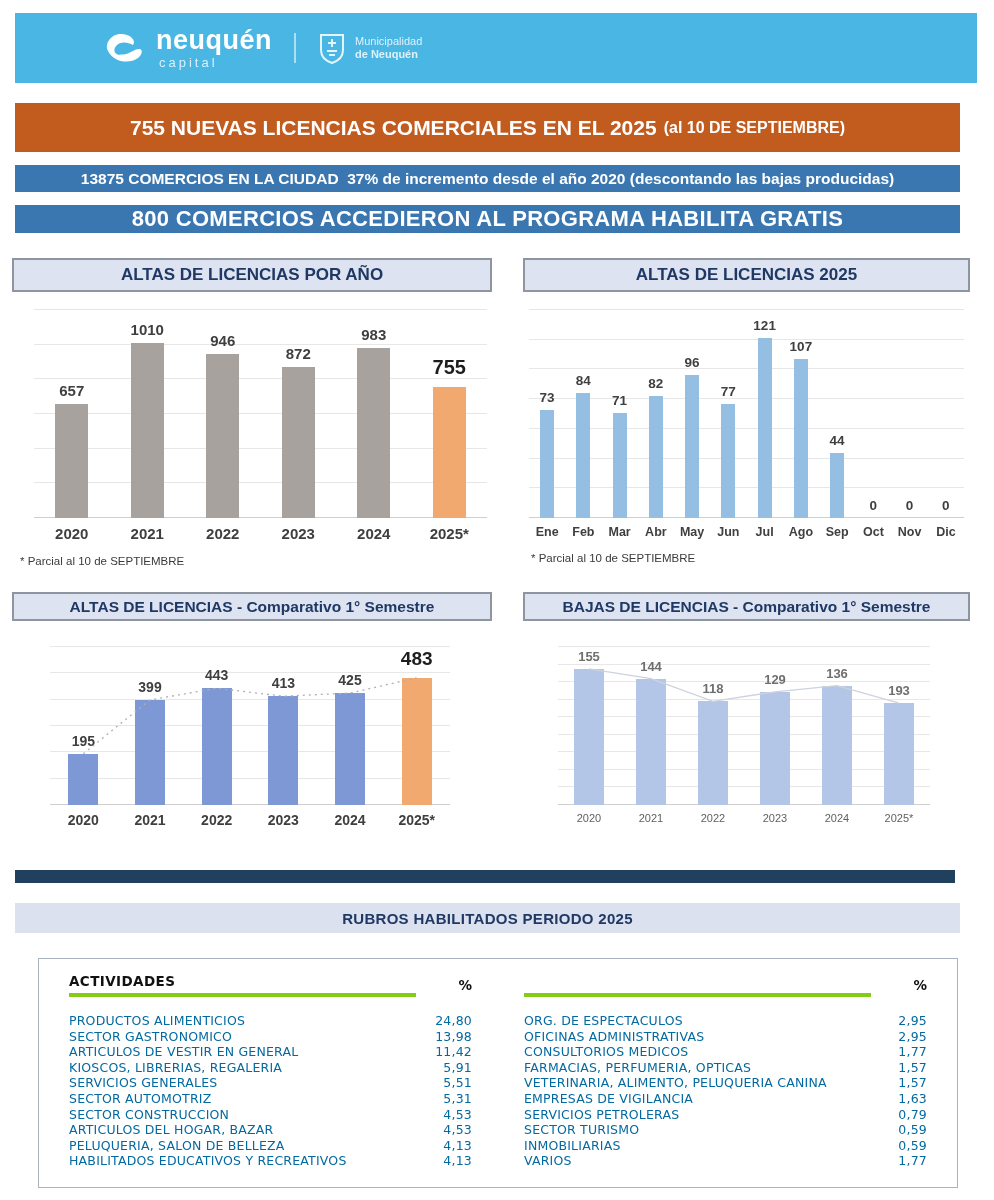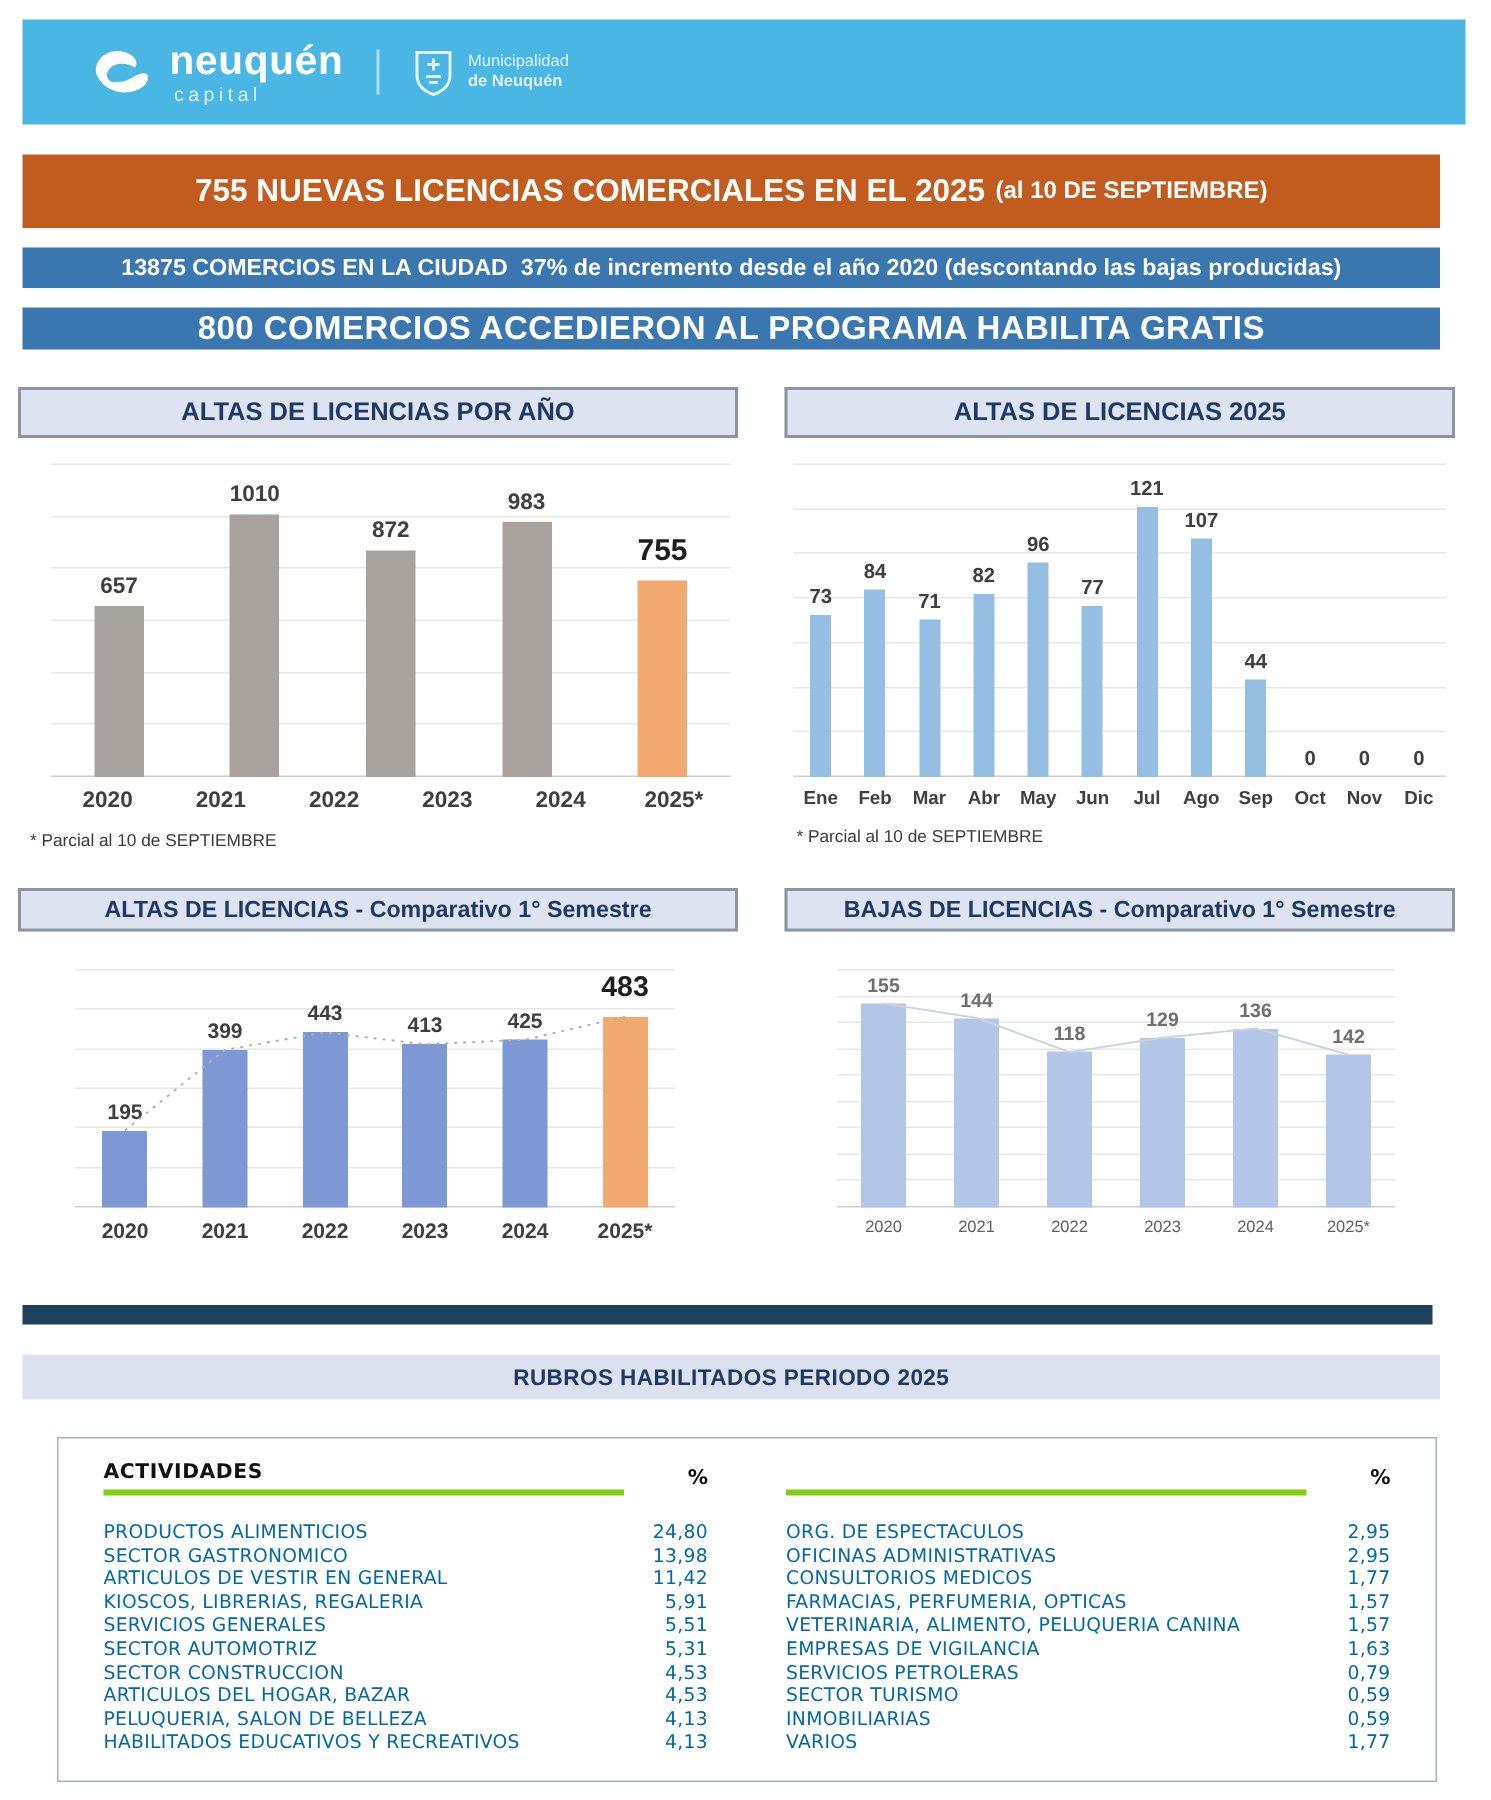--- a/index.html
+++ b/index.html
@@ -1,20 +1,20 @@
 <!DOCTYPE html>
 <html><head>
 <meta charset="utf-8">
 <style>
   html,body{margin:0;padding:0;background:#fff;}
   body{width:994px;height:1200px;overflow:hidden;font-family:"Liberation Sans",sans-serif;}
   .page{position:relative;width:994px;height:1200px;}
 
   
-  .topbar{margin:13px 17px 0 15px;height:70px;background:#49b6e4;display:flex;align-items:center;padding-left:44px;box-sizing:border-box;}
+  .topbar{margin:13px 17px 0 15px;height:70px;background:#49b6e4;display:flex;align-items:center;padding-left:87px;box-sizing:border-box;}
   .brand{display:flex;align-items:center;gap:10px;}
   .brand-words{line-height:1;}
   .brand-name{display:block;font-size:27px;font-weight:bold;color:#fff;letter-spacing:.5px;}
   .brand-sub{display:block;font-size:13px;color:rgba(255,255,255,.8);letter-spacing:3px;margin-top:2px;padding-left:3px;}
   .logo-divider{width:2px;height:30px;background:rgba(255,255,255,.55);margin:0 22px;}
   .muni{display:flex;align-items:center;gap:9px;}
   .muni-text{font-size:11px;color:rgba(255,255,255,.82);line-height:1.2;}
   .muni-text .l2{font-weight:bold;}
 
   
@@ -135,20 +135,25 @@
               <div class="bar" style="height: 54.75%; width: 33px; background: rgb(167, 162, 157);">
                 <div class="val">657</div>
               </div>
             </div>
             <div class="slot">
               <div class="bar" style="height: 84.1667%; width: 33px; background: rgb(167, 162, 157);">
                 <div class="val">1010</div>
               </div>
             </div>
             <div class="slot">
+              <div class="bar" style="height: 78.8333%; width: 33px; background: rgb(167, 162, 157);">
+                <div class="val">946</div>
+              </div>
+            </div>
+            <div class="slot">
               <div class="bar" style="height: 72.6667%; width: 33px; background: rgb(167, 162, 157);">
                 <div class="val">872</div>
               </div>
             </div>
             <div class="slot">
               <div class="bar" style="height: 81.9167%; width: 33px; background: rgb(167, 162, 157);">
                 <div class="val">983</div>
               </div>
             </div>
             <div class="slot">
@@ -350,21 +355,21 @@
                 <div class="val">129</div>
               </div>
             </div>
             <div class="slot">
               <div class="bar" style="height: 75.5556%; width: 30px; background: rgb(180, 198, 231);">
                 <div class="val">136</div>
               </div>
             </div>
             <div class="slot">
               <div class="bar" style="height: 64.4444%; width: 30px; background: rgb(180, 198, 231);">
-                <div class="val">142</div>
+                <div class="val">193</div>
               </div>
             </div>
           </div>
           <svg class="trend" width="372" height="158">
             <polyline points="31.0,21.9 93.0,31.6 155.0,54.4 217.0,44.8 279.0,38.6 341.0,56.2" fill="none" stroke="#ccd3dc" stroke-width="1.3"></polyline>
           </svg>
         </div>
       <div class="cats">
           <div class="cat">2020</div>
           <div class="cat">2021</div>

